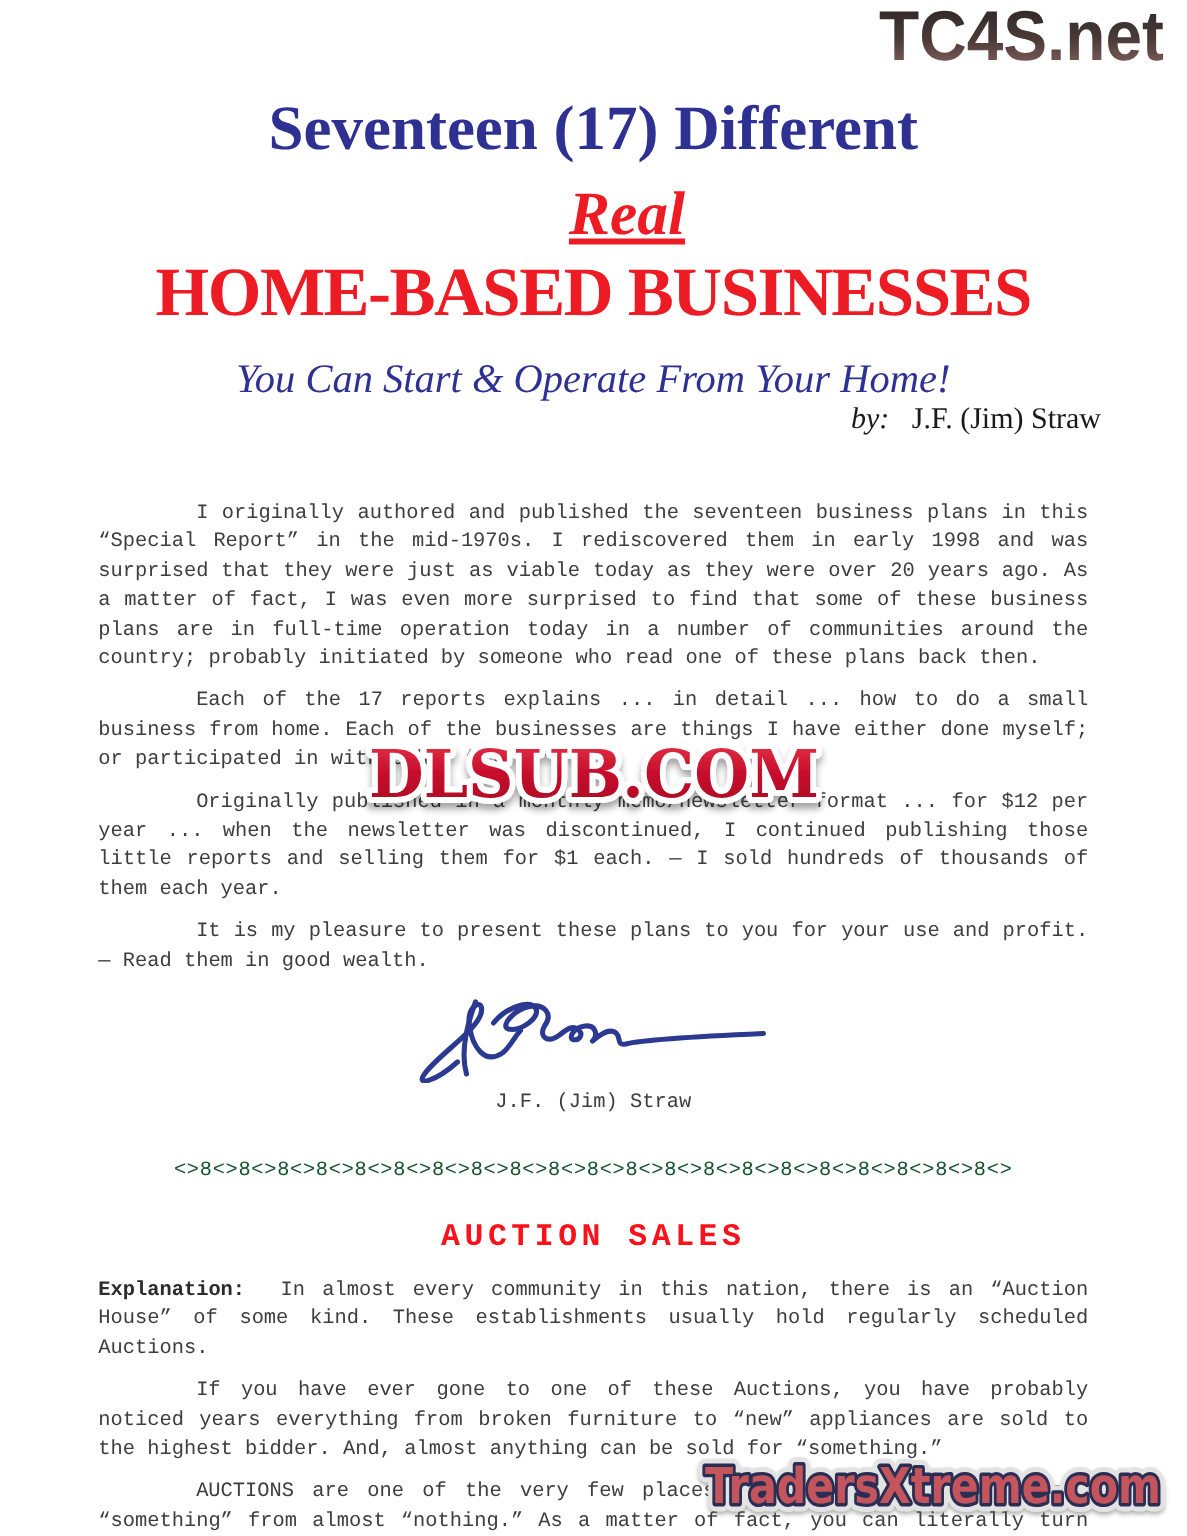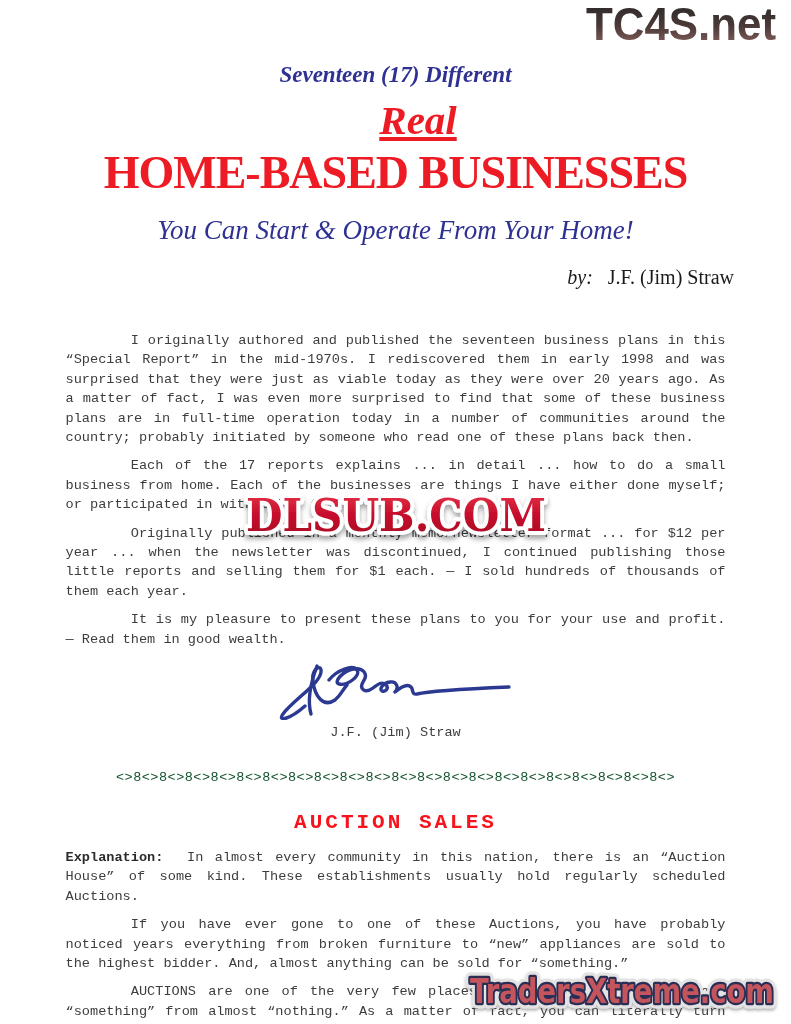--- a/index.html
+++ b/index.html
@@ -17,24 +17,23 @@
 
   
   .top-logo { position: absolute; top: -2px; right: 4px; }
   .bottom-logo { position: absolute; bottom: 4px; right: 0; }
 
   
   .header { text-align: center; padding-top: 62px; }
   .title-blue {
     font-family: "Liberation Serif", serif;
     font-weight: bold;
-    font-size: 23px;
+    font-size: 42px;
     color: #2e3192;
     letter-spacing: 0px;
-    font-style: italic;
   }
   .title-real {
     margin-top: 8px;
     font-family: "Liberation Serif", serif;
     font-weight: bold;
     font-style: italic;
     font-size: 41px;
     color: #ed1c24;
     text-decoration: underline;
     padding-left: 45px;
@@ -48,21 +47,21 @@
     letter-spacing: -1px;
   }
   .subtitle {
     margin-top: 16px;
     font-family: "Liberation Serif", serif;
     font-style: italic;
     font-size: 27px;
     color: #2e3192;
   }
   .byline {
-    margin-top: 20px;
+    margin-top: 0;
     text-align: right;
     padding-right: 50px;
     font-family: "Liberation Serif", serif;
     font-size: 20px;
     color: #1a1a1a;
   }
   .byline .by { font-style: italic; }
   .byline .name { margin-left: 10px; }
 
   

